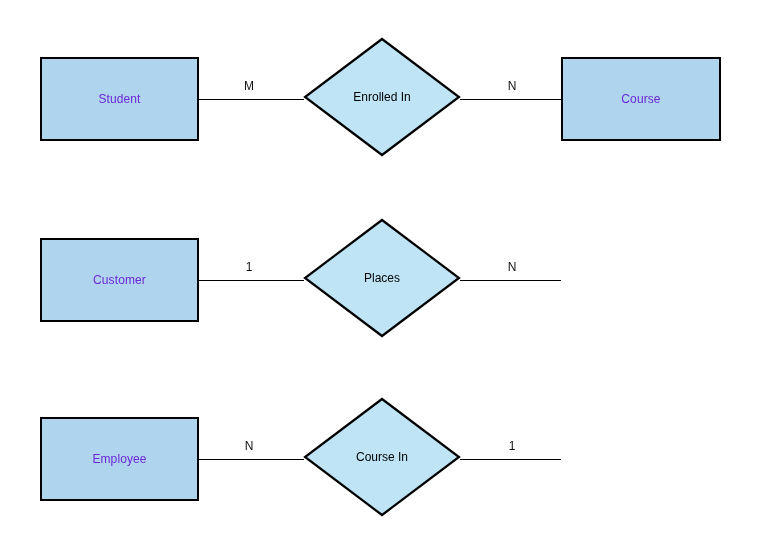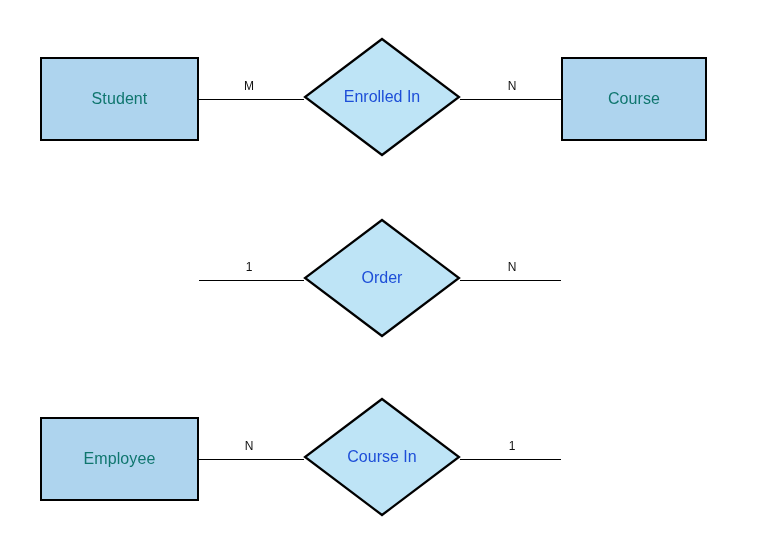--- a/index.html
+++ b/index.html
@@ -30,36 +30,36 @@
   .entity {
     position: absolute;
     box-sizing: border-box;
     background: #aed4ee;
     border: 2px solid #000000;
     display: flex;
     align-items: center;
     justify-content: center;
   }
   .entity .label {
-    font-size: 16px;
-    color: #0f766e;
+    font-size: 12px;
+    color: #6d28d9;
     letter-spacing: 0.1px;
     line-height: 1;
     white-space: nowrap;
   }
   .entity-left {
     left: 40px;
     top: 17px;
     width: 159px;
     height: 84px;
   }
   .entity-right {
     left: 561px;
     top: 17px;
-    width: 146px;
+    width: 160px;
     height: 84px;
   }
   
   .diamond-wrap {
     position: absolute;
     left: 303px;
     top: -3px;
     width: 158px;
     height: 120px;
   }
@@ -71,22 +71,22 @@
   }
   .diamond-label {
     position: absolute;
     left: 0;
     top: 0;
     width: 158px;
     height: 120px;
     display: flex;
     align-items: center;
     justify-content: center;
-    font-size: 16px;
-    color: #1d4ed8;
+    font-size: 12px;
+    color: #000000;
     line-height: 1;
     white-space: nowrap;
     pointer-events: none;
   }
   
   .connector {
     position: absolute;
     height: 0;
     border-top: 1.4px solid #000000;
     top: 59px;
@@ -136,27 +136,30 @@
       <div class="diamond-label">Enrolled In</div>
     </div>
     <div class="cardinality card-right">N</div>
     <div class="connector connector-right"></div>
     <div class="entity entity-right">
       <span class="label">Course</span>
     </div>
   </div>
 
   <div class="row" style="top:221px;">
+    <div class="entity entity-left">
+      <span class="label">Customer</span>
+    </div>
     <div class="connector connector-left"></div>
     <div class="cardinality card-left">1</div>
     <div class="diamond-wrap">
       <svg width="158" height="120" viewBox="0 0 158 120">
         <polygon points="79,2 156,60 79,118 2,60" fill="#bee4f6" stroke="#000000" stroke-width="2.2"></polygon>
       </svg>
-      <div class="diamond-label">Order</div>
+      <div class="diamond-label">Places</div>
     </div>
     <div class="cardinality card-right">N</div>
     <div class="connector connector-right"></div>
   </div>
 
   <div class="row" style="top:400px;">
     <div class="entity entity-left">
       <span class="label">Employee</span>
     </div>
     <div class="connector connector-left"></div>

